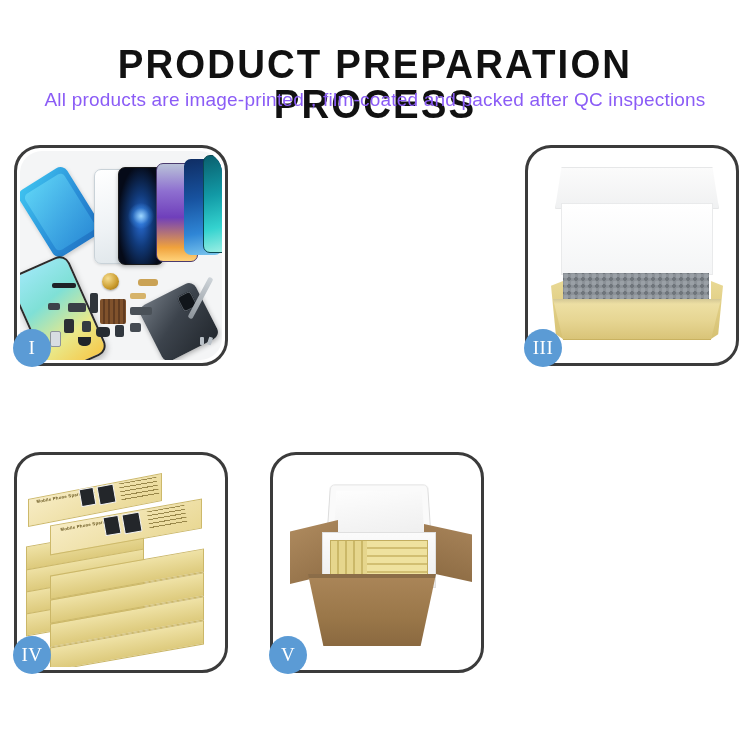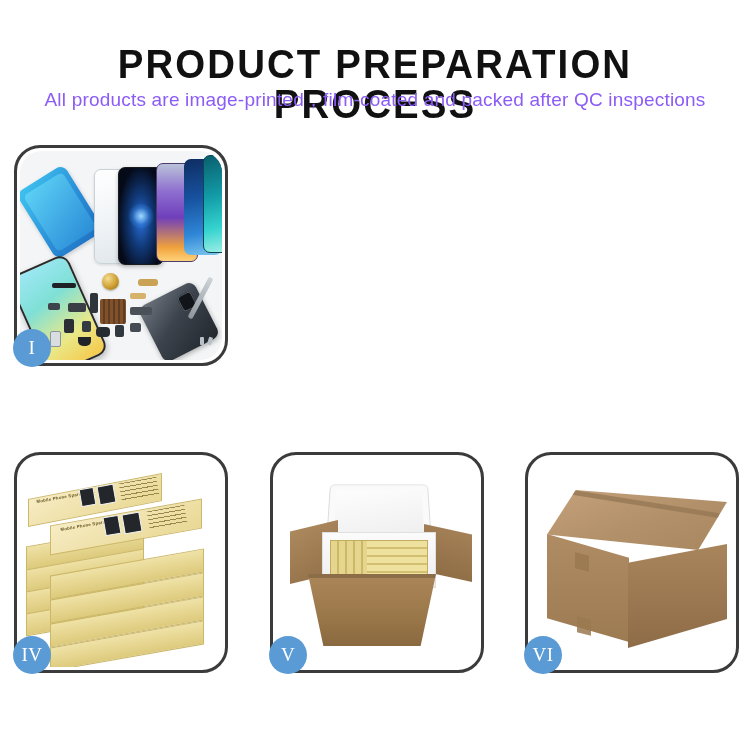--- a/index.html
+++ b/index.html
@@ -373,20 +373,31 @@
         <div class="sm s12"></div>
         <div class="sm s13"></div>
         <div class="sm s14"></div>
         <div class="tool"></div>
         <div class="screws"></div>
       </div>
       <div class="badge">I</div>
     </div>
 
 
+    <div class="cell c2">
+      <div class="art p3">
+        <div class="lid"></div>
+        <div class="foam"></div>
+        <div class="lipL"></div>
+        <div class="lipR"></div>
+        <div class="pellets"></div>
+        <div class="boxbase"></div>
+      </div>
+      <div class="badge">III</div>
+    </div>
 
     <div class="cell c3">
       <div class="art p4">
         <div class="stack">
           <div class="layer l4"></div>
           <div class="layer l3"></div>
           <div class="layer l2"></div>
           <div class="layer l1"></div>
           <div class="sbox top"></div>
           <div class="lbl" style="left:16px;top:36px;">Mobile Phone Spare Parts</div>
@@ -413,25 +424,15 @@
         <div class="foamlid"></div>
         <div class="flapL"></div>
         <div class="flapR"></div>
         <div class="foambase"></div>
         <div class="yboxes"></div>
         <div class="carton"></div>
       </div>
       <div class="badge">V</div>
     </div>
 
-    <div class="cell c5">
-      <div class="art p6">
-        <div class="bx-top"></div>
-        <div class="bx-front"></div>
-        <div class="bx-side"></div>
-        <div class="tape tp1"></div>
-        <div class="tape tp2"></div>
-      </div>
-      <div class="badge">VI</div>
-    </div>
 
   </div>
 </div>
 
 </body></html>

